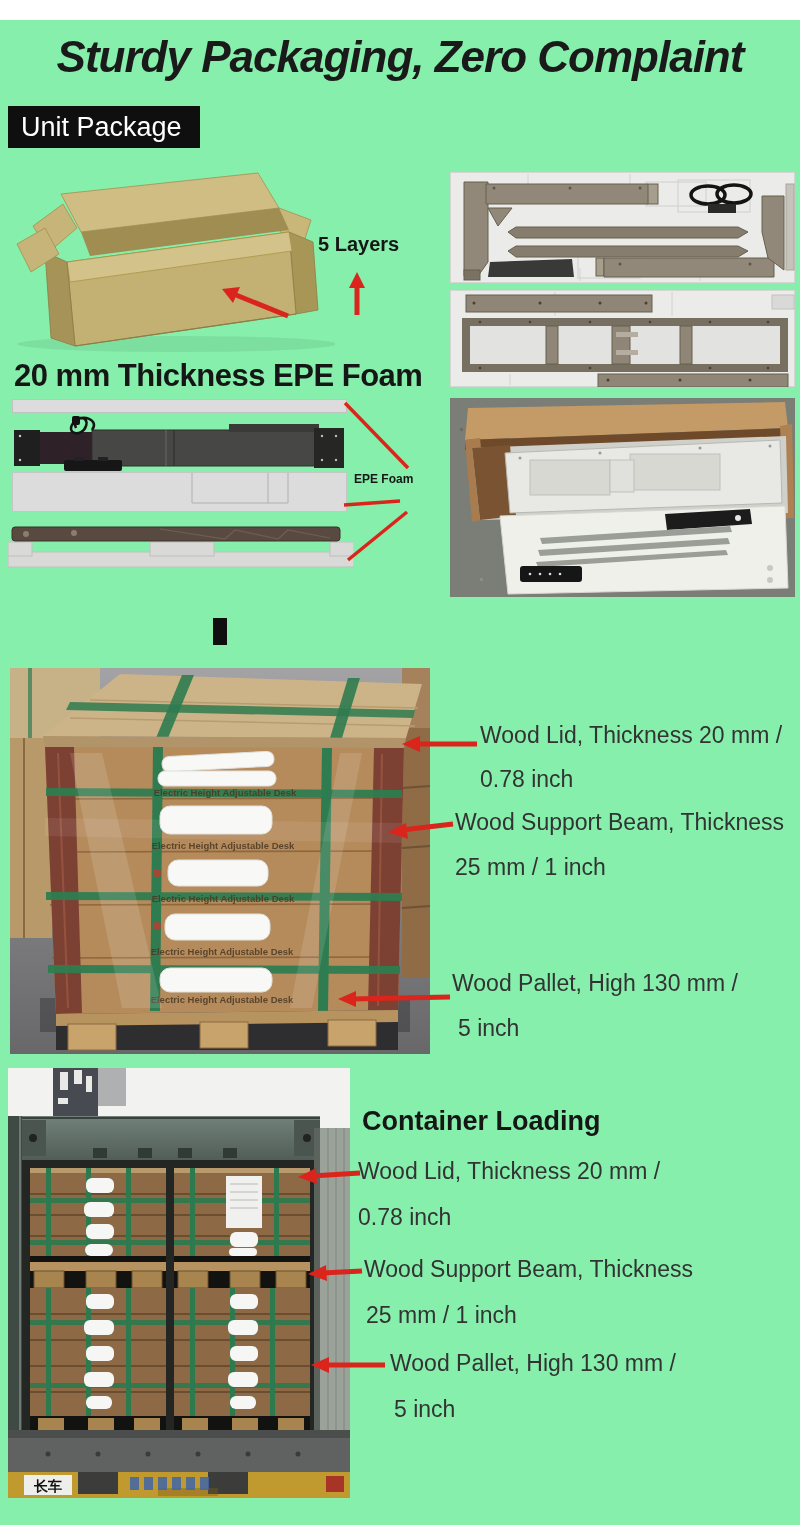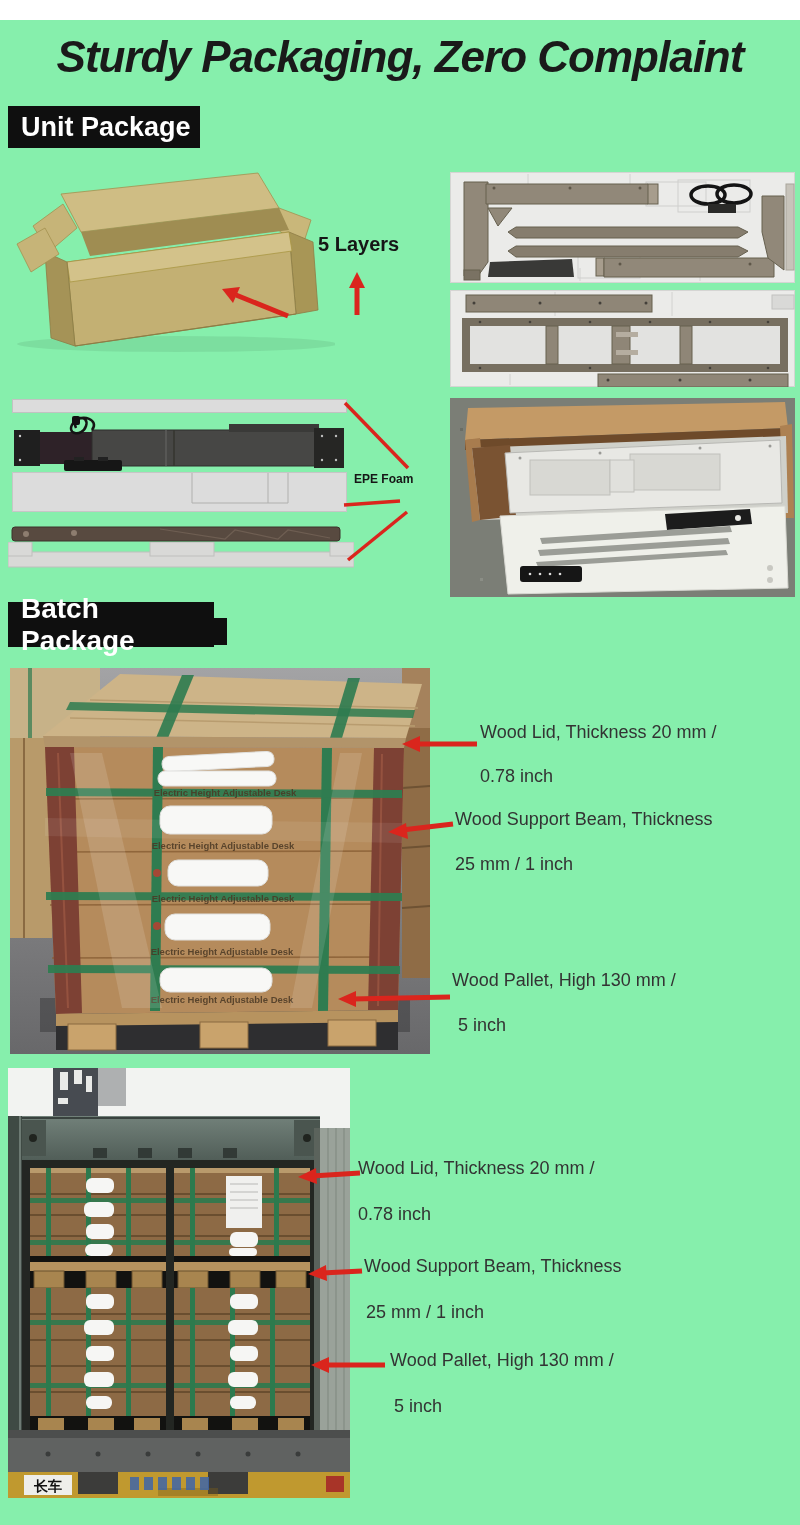--- a/index.html
+++ b/index.html
@@ -1,32 +1,32 @@
 <!DOCTYPE html>
 <html><head>
 <meta charset="utf-8">
 <style>
   html,body{margin:0;padding:0;background:#ffffff;}
   .canvas{position:relative;width:800px;height:1525px;background:#86efac;overflow:hidden;
           font-family:"Liberation Sans", sans-serif;color:#111;margin-top:20px;}
   .abs{position:absolute;}
   .title{top:12px;left:0;width:800px;text-align:center;font-size:44px;font-weight:700;
          font-style:italic;letter-spacing:-1px;color:#1a1a1a;}
-  .banner{background:#0f0f0f;color:#ffffff;font-weight:700;display:flex;align-items:center;
+  .banner{background:#0f0f0f;color:#ffffff;font-weight:400;display:flex;align-items:center;
           padding-left:13px;box-sizing:border-box;}
   .banner-unit{left:8px;top:86px;width:192px;height:42px;font-size:27px;}
   .banner-batch{left:8px;top:582px;width:206px;height:45px;font-size:28px;}
   .banner-notch{left:213px;top:598px;width:14px;height:27px;background:#0f0f0f;}
   .h-bold{font-weight:700;color:#161616;}
   .five-layers{left:318px;top:213px;font-size:20px;}
   .dual-paper{left:149px;top:289px;font-size:26px;}
   .epe-heading{left:14px;top:338px;font-size:31px;letter-spacing:-0.5px;}
   .epe-label{left:354px;top:452px;font-size:12px;}
   .foam-strip{left:12px;top:379px;width:335px;height:14px;background:#dcdcdc;border:1px solid #c2c2c2;box-sizing:border-box;}
-  .ann{font-size:18px;color:#333333;white-space:nowrap;}
+  .ann{font-size:23px;color:#333333;white-space:nowrap;}
   .container-heading{left:362px;top:1086px;font-size:27px;font-weight:700;color:#161616;}
   svg{display:block;}
 </style>
 </head>
 <body>
 
 <div class="canvas">
 
   <div class="abs title">Sturdy Packaging, Zero Complaint</div>
 
@@ -47,20 +47,21 @@
   </svg>
 
   <div class="abs h-bold five-layers">5 Layers</div>
   <svg class="abs" style="left:140px;top:250px;" width="300" height="60" viewBox="0 0 300 60">
     <line x1="217" y1="45" x2="217" y2="16" stroke="#da251d" stroke-width="5"></line>
     <polygon points="217,2 209,18 225,18" fill="#da251d"></polygon>
     <line x1="148" y1="46" x2="96" y2="25" stroke="#da251d" stroke-width="5"></line>
     <polygon points="82,19 100,17 93,33" fill="#da251d"></polygon>
   </svg>
 
+  <div class="abs h-bold epe-heading">20 mm Thickness EPE Foam</div>
 
   <div class="abs foam-strip"></div>
 
   <svg class="abs" style="left:14px;top:396px;" width="332" height="56" viewBox="0 0 332 56">
     <rect x="0" y="14" width="26" height="36" fill="#1f1f1f"></rect>
     <circle cx="6" cy="20" r="1.2" fill="#cfcfcf"></circle>
       <circle cx="6" cy="44" r="1.2" fill="#cfcfcf"></circle>
     <rect x="26" y="16" width="52" height="32" fill="#2e2228"></rect>
     <rect x="78" y="14" width="224" height="36" fill="#474745" stroke="#2f2f2d" stroke-width="1"></rect>
     <rect x="215" y="8" width="90" height="8" fill="#3a3a38"></rect>
@@ -200,21 +201,20 @@
     <polygon points="86,164 276,152 278,157 88,169" fill="#9b9d97"></polygon>
     <rect x="70" y="168" width="62" height="16" rx="3" fill="#161616"></rect>
     <circle cx="80" cy="176" r="1.3" fill="#ddd"></circle>
       <circle cx="90" cy="176" r="1.3" fill="#ddd"></circle>
     <circle cx="100" cy="176" r="1.3" fill="#ddd"></circle>
       <circle cx="110" cy="176" r="1.3" fill="#ddd"></circle>
     <circle cx="320" cy="170" r="3" fill="#c8c8c2"></circle>
       <circle cx="320" cy="182" r="3" fill="#c8c8c2"></circle>
   </svg>
 
-  <div class="abs banner banner-batch">Batch Package</div>
   <div class="abs banner-notch"></div>
 
   <svg class="abs" style="left:10px;top:648px;" width="420" height="386" viewBox="0 0 420 386">
     <defs>
       <linearGradient id="floorg" x1="0" y1="0" x2="0" y2="1">
         <stop offset="0" stop-color="#a3a3a5"></stop>
           <stop offset="1" stop-color="#68686a"></stop>
       </linearGradient>
     </defs>
     <rect width="420" height="386" fill="url(#floorg)"></rect>
@@ -447,20 +447,21 @@
       <rect x="122" y="409" width="9" height="13"></rect>
         <rect x="136" y="409" width="9" height="13"></rect>
       <rect x="150" y="409" width="9" height="13"></rect>
         <rect x="164" y="409" width="9" height="13"></rect>
       <rect x="178" y="409" width="9" height="13"></rect>
         <rect x="192" y="409" width="9" height="13"></rect>
     </g>
     <rect x="318" y="408" width="18" height="16" fill="#a83428"></rect>
   </svg>
 
+  <div class="abs container-heading">Container Loading</div>
   <div class="abs ann" style="left:358px;top:1138px;">Wood Lid, Thickness 20 mm /</div>
   <div class="abs ann" style="left:358px;top:1184px;">0.78 inch</div>
   <div class="abs ann" style="left:364px;top:1236px;">Wood Support Beam, Thickness</div>
   <div class="abs ann" style="left:366px;top:1282px;">25 mm / 1 inch</div>
   <div class="abs ann" style="left:390px;top:1330px;">Wood Pallet, High 130 mm /</div>
   <div class="abs ann" style="left:394px;top:1376px;">5 inch</div>
 
   <svg class="abs" style="left:290px;top:1140px;" width="110" height="215" viewBox="0 0 110 215">
     <line x1="70" y1="13" x2="22" y2="16" stroke="#da251d" stroke-width="5"></line>
     <polygon points="8,17 26,8 27,24" fill="#da251d"></polygon>

